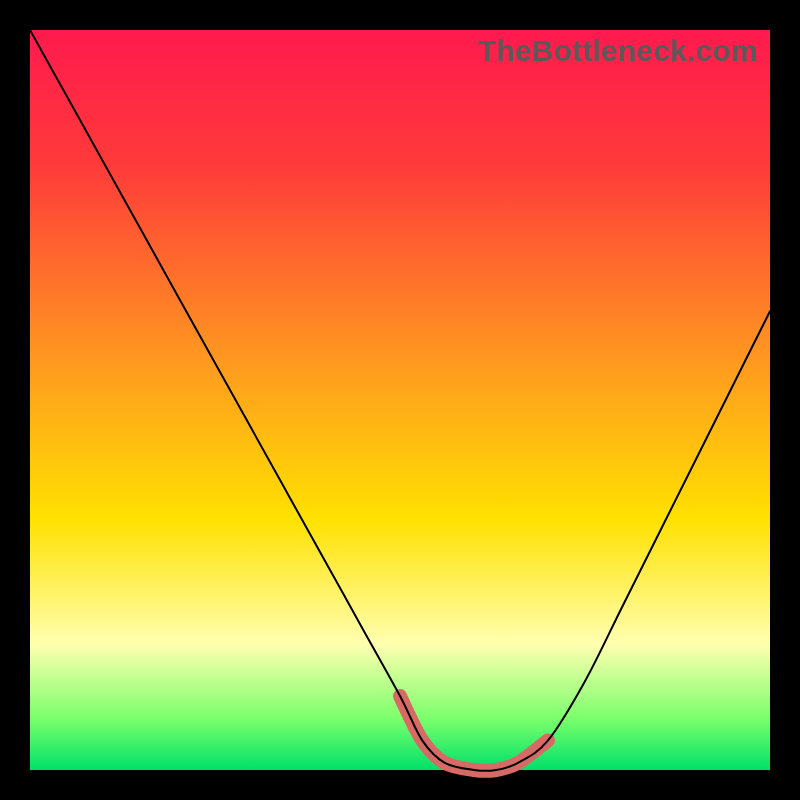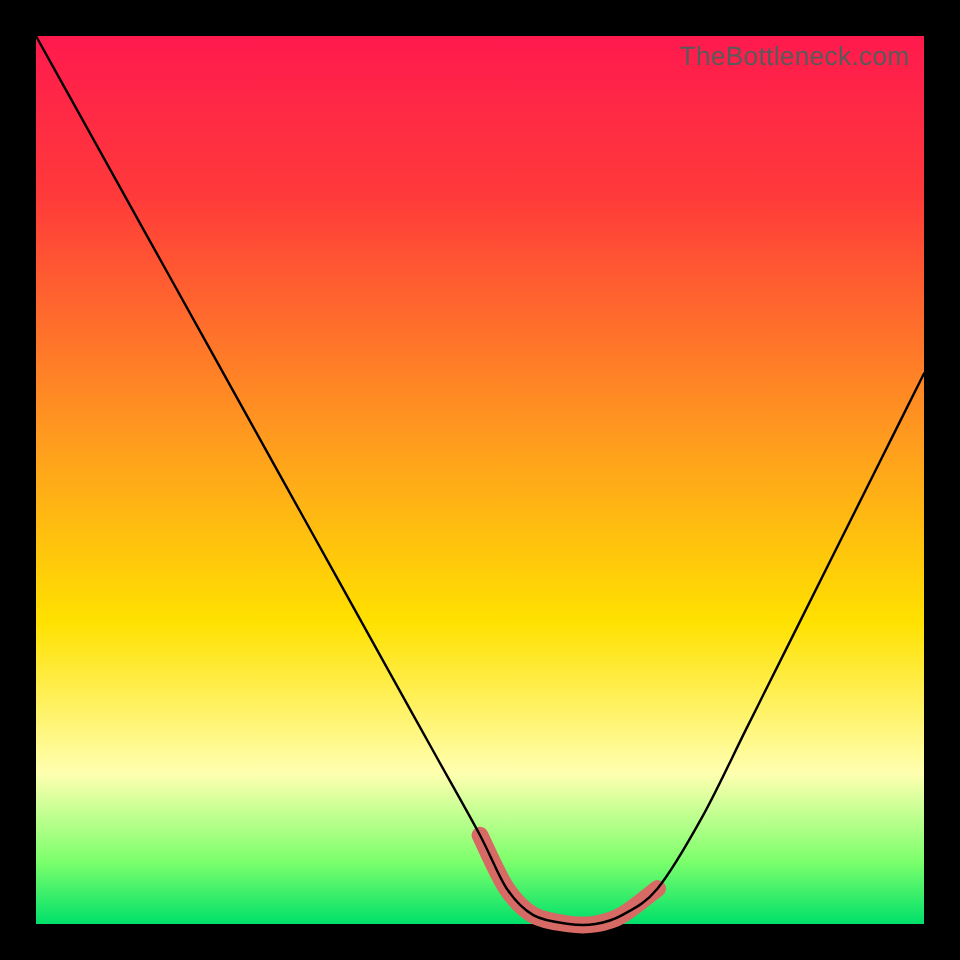--- a/index.html
+++ b/index.html
@@ -33,22 +33,22 @@
       var(--c-paleyellow) 83%,
       var(--c-lightgreen) 93%,
       var(--c-green) 100%
     );
   }
   .watermark {
     position: absolute;
     top: 4px;
     right: 12px;
     color: #5a5a5a;
-    font-size: 22px;
-    font-weight: 400;
+    font-size: 30px;
+    font-weight: 700;
     letter-spacing: 0.2px;
     user-select: none;
   }
   svg.curves {
     position: absolute;
     left: 0;
     top: 0;
     width: 740px;
     height: 740px;
     overflow: visible;

